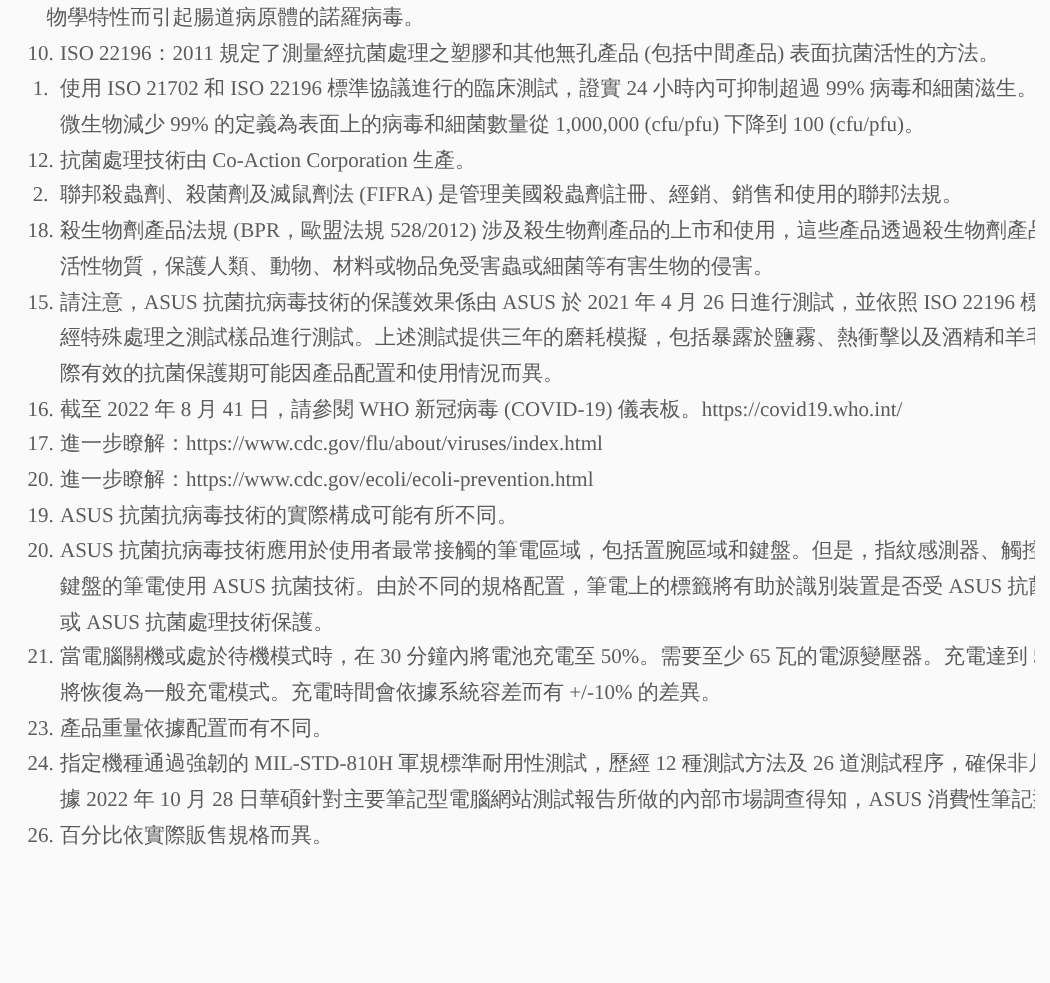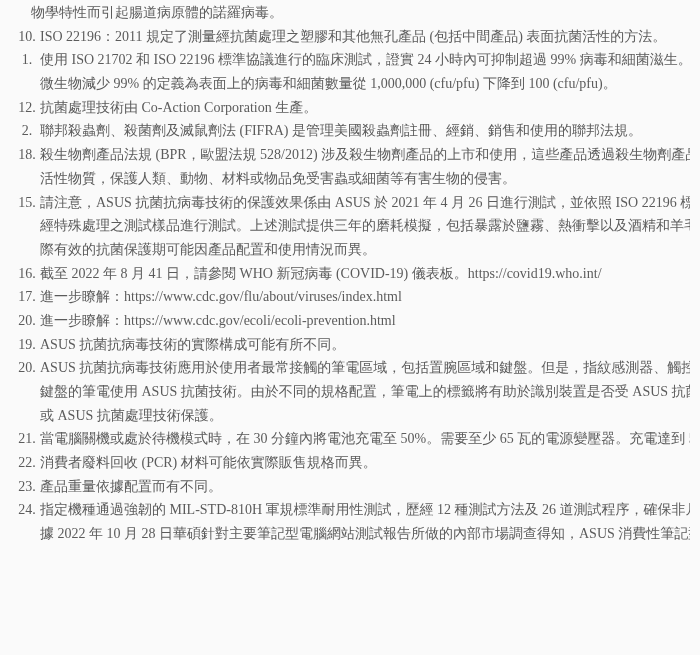--- a/index.html
+++ b/index.html
@@ -131,37 +131,41 @@
   <div class="ln">
     <span class="num"></span>
     <span class="txt">或 ASUS 抗菌處理技術保護。</span>
   </div>
 
   <div class="ln">
     <span class="num">21.</span>
     <span class="txt">當電腦關機或處於待機模式時，在 30 分鐘內將電池充電至 50%。需要至少 65 瓦的電源變壓器。充電達到 50% 時，</span>
   </div>
 
+  <div class="ln">
+    <span class="num"></span>
+    <span class="txt">將恢復為一般充電模式。充電時間會依據系統容差而有 +/-10% 的差異。</span>
+  </div>
 
-  <div class="ln">
-    <span class="num">22.</span>
-    <span class="txt">消費者廢料回收 (PCR) 材料可能依實際販售規格而異。</span>
-  </div>
 
   <div class="ln">
     <span class="num">23.</span>
     <span class="txt">產品重量依據配置而有不同。</span>
   </div>
 
   <div class="ln">
     <span class="num">24.</span>
     <span class="txt">指定機種通過強韌的 MIL-STD-810H 軍規標準耐用性測試，歷經 12 種測試方法及 26 道測試程序，確保非凡韌性。根</span>
   </div>
 
   <div class="ln">
     <span class="num"></span>
     <span class="txt">據 2022 年 10 月 28 日華碩針對主要筆記型電腦網站測試報告所做的內部市場調查得知，ASUS 消費性筆記型電腦測試</span>
   </div>
 
 
 
+  <div class="ln">
+    <span class="num">26.</span>
+    <span class="txt">百分比依實際販售規格而異。</span>
+  </div>
 
 </div>
 
 </body></html>

